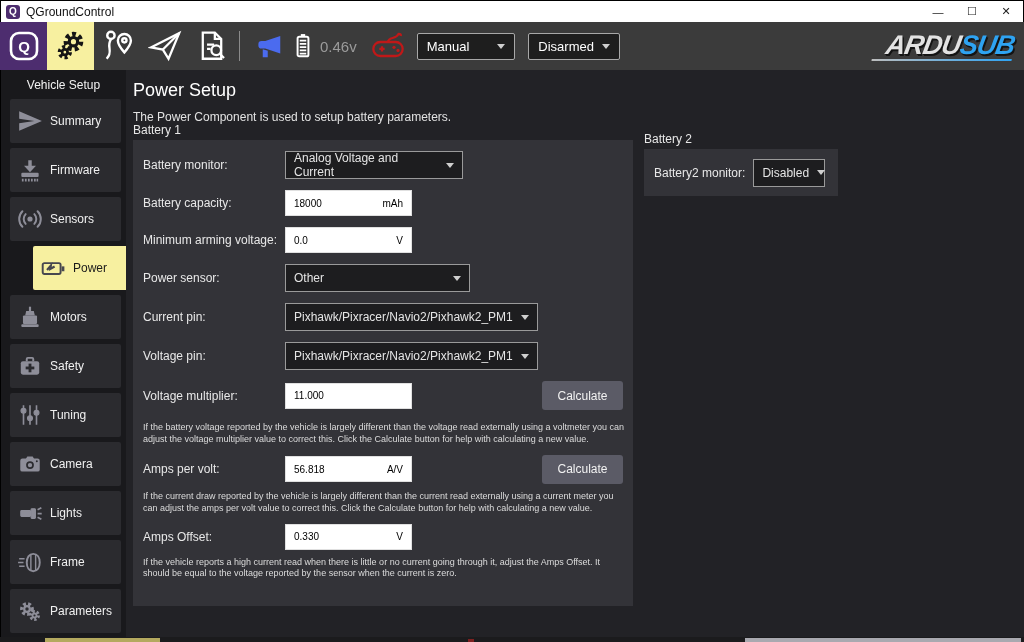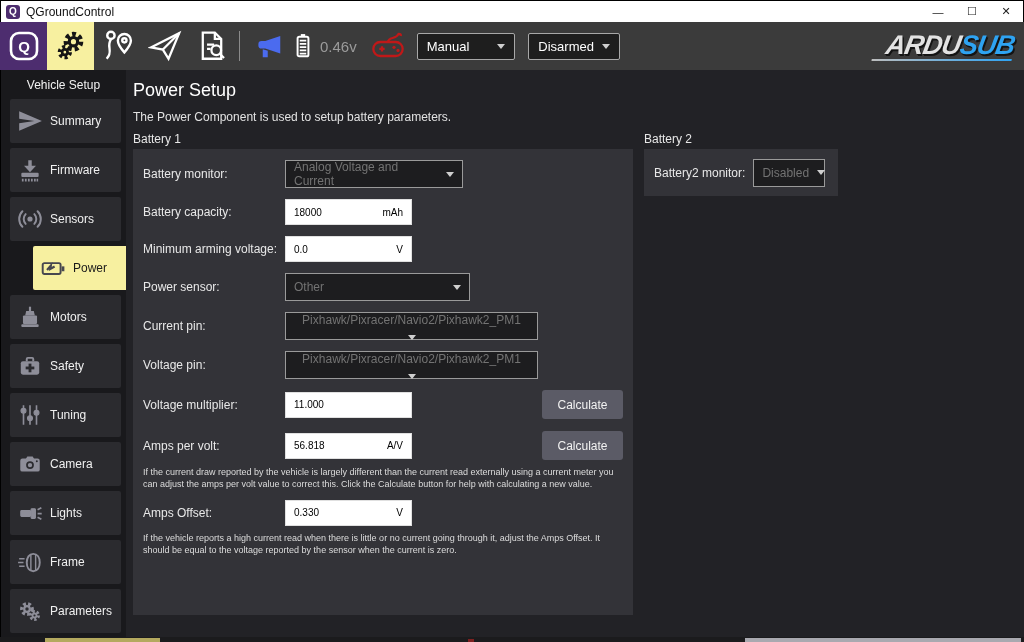--- a/index.html
+++ b/index.html
@@ -50,40 +50,40 @@
   .side-item .ic { width:40px; display:flex; justify-content:center; }
   .side-item .lbl { color:#f0f0f0; font-size:12px; }
   .side-item.selected { background:#f7f0a0;margin-left:32px; }
   .side-item.selected .lbl { color:#1a1a1a; }
 
   
   .main { position:absolute; left:126px; top:70px; width:898px; height:496px; background:#222226; }
   .page-title { position:absolute; left:7px; top:10px; color:#fff; font-size:18px; }
   .page-sub { position:absolute; left:7px; top:40px; color:#e2e2e2; font-size:12px; }
   .section-label { color:#e8e8e8; font-size:12px; margin-bottom:3px; }
-  .col-b1 { position:absolute; left:7px; top:62px; width:500px; }
+  .col-b1 { position:absolute; left:7px; top:53px; width:500px; }
   .col-b2 { position:absolute; left:518px; top:62px; width:194px; }
   .panel { background:#333338; width:500px; height:466px; padding:11px 10px; overflow:hidden; }
   .panel2 { background:#333338; width:194px; height:47px; padding:10px 10px;
     display:flex; align-items:center; }
 
   .frow { display:flex; align-items:center; margin-bottom:11px; }
   .frow .flabel { width:142px; color:#e8e8e8; font-size:12px; flex:none; }
-  .combo { height:28px; background:#1d1d1f; border:1px solid #9a9a9a; color:#737373;
+  .combo { height:28px; background:#1d1d1f; border:1px solid #9a9a9a; color:#e5e5e5;
     font-size:12px; display:flex; align-items:center; padding:0 8px; gap:8px; }
   .combo .ctext { flex:1; }
   .field { height:26px; background:#fff; border:1px solid #e0e0e0; color:#000;
     font-size:10px; display:flex; align-items:center; padding:0 8px; width:127px; }
   .field .unit { margin-left:auto; }
   .calc-btn { margin-left:auto; width:81px; height:29px; background:#5b5b66; color:#f2f2f2;
     font-size:12px; border:none; border-radius:3px; display:flex; align-items:center;
     justify-content:center; cursor:pointer; }
   .help { color:#dcdcdc; font-size:9px; line-height:1.32; margin-bottom:9px; width:486px; }
 
-  .w178 { width:178px; } .w185 { width:185px; } .w253 { width:253px;flex-direction:column; } .w72 { width:72px; }
+  .w178 { width:178px; } .w185 { width:185px; } .w253 { width:253px; } .w72 { width:72px; }
 
   .b2-label { color:#e8e8e8; font-size:12px; margin-right:8px; }
 
   
   .bottom-edge { position:absolute; left:0; bottom:0; width:1024px; height:5px; background:#1b1b1d; }
   .be-yellow { position:absolute; left:45px; bottom:0; width:115px; height:4px; background:#b4a95f; }
   .be-red { position:absolute; left:468px; bottom:0; width:6px; height:3px; background:#7e2020; }
   .be-gray { position:absolute; left:745px; bottom:0; width:276px; height:4px; background:#a9a9b0; }
 
   svg { display:block; }
@@ -384,20 +384,21 @@
       </div>
 
       <div class="frow" style="margin-bottom:12px;">
         <span class="flabel">Voltage multiplier:</span>
         <div class="field">
           <span>11.000</span>
         </div>
         <button class="calc-btn">Calculate</button>
       </div>
 
+      <div class="help">If the battery voltage reported by the vehicle is largely different than the voltage read externally using a voltmeter you can adjust the voltage multiplier value to correct this. Click the Calculate button for help with calculating a new value.</div>
 
       <div class="frow" style="margin-bottom:7px;">
         <span class="flabel">Amps per volt:</span>
         <div class="field">
           <span>56.818</span>
           <span class="unit">A/V</span>
         </div>
         <button class="calc-btn">Calculate</button>
       </div>
 

